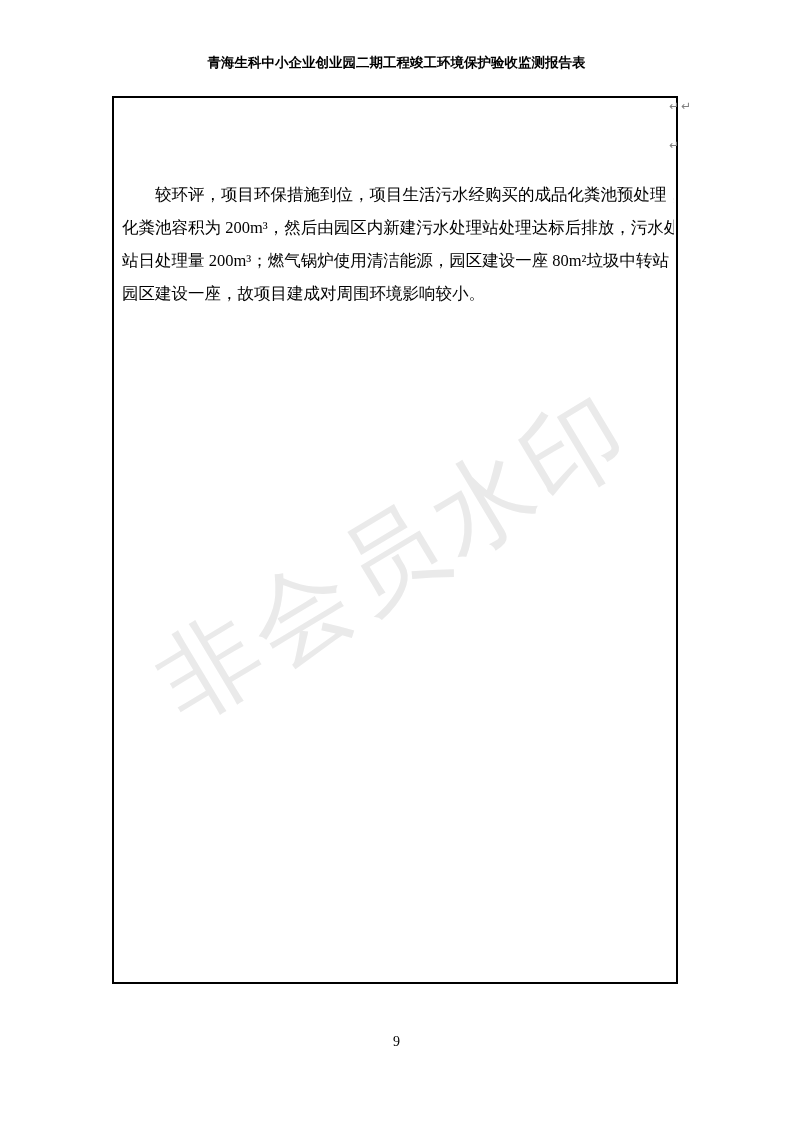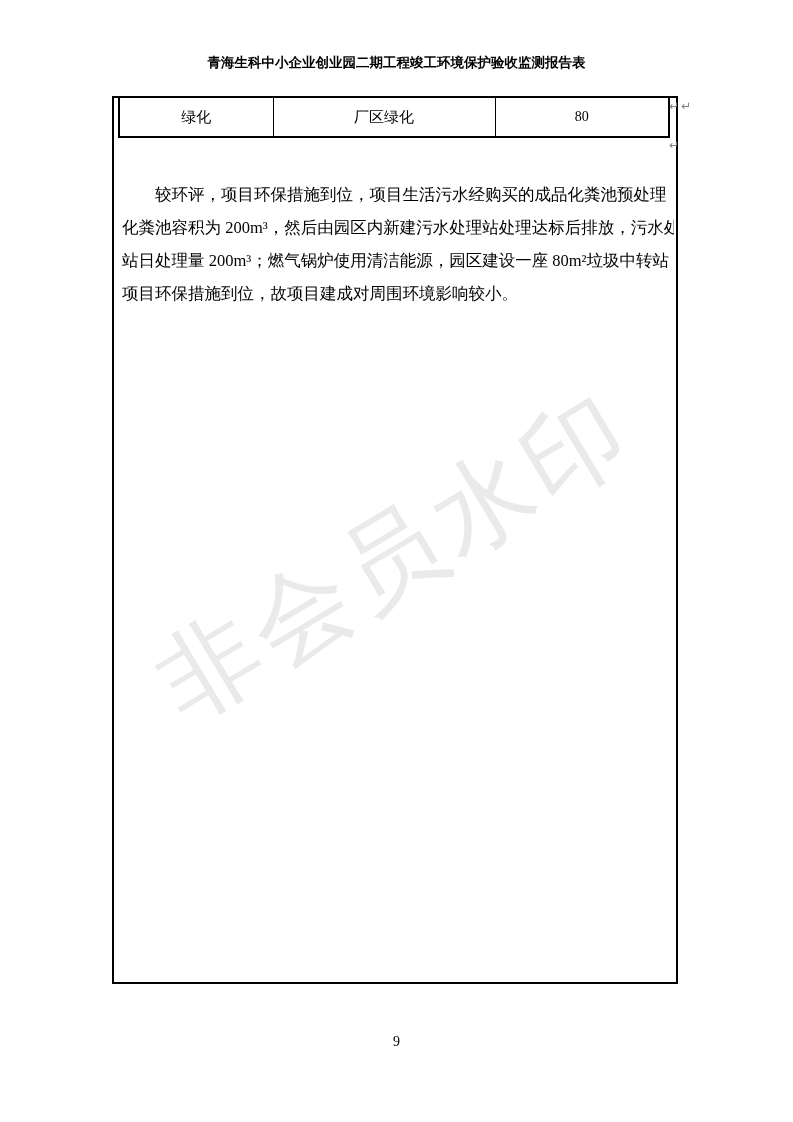--- a/index.html
+++ b/index.html
@@ -110,33 +110,28 @@
 
   <div class="outer-box"></div>
 
   <table class="summary-table">
     <colgroup>
       <col style="width:154px">
       <col style="width:222px">
       <col style="width:174px">
     </colgroup>
     <tbody>
-      <tr class="r1">
-        <td>绿化</td>
-        <td>厂区绿化</td>
-        <td class="num">80</td>
-      </tr>
     </tbody>
   </table>
 
   <div class="paragraph">
     <div class="pline first">较环评，项目环保措施到位，项目生活污水经购买的成品化粪池预处理，</div>
     <div class="pline">化粪池容积为 200m³，然后由园区内新建污水处理站处理达标后排放，污水处理</div>
     <div class="pline">站日处理量 200m³；燃气锅炉使用清洁能源，园区建设一座 80m²垃圾中转站，生</div>
-    <div class="pline last">项目环保措施到位，故项目建成对周围环境影响较小。</div>
+    <div class="pline last">园区建设一座，故项目建成对周围环境影响较小。</div>
   </div>
 
   <span class="pilcrow pm1">↵</span>
   <span class="pilcrow pm2">↵</span>
   <span class="pilcrow pm3">↵</span>
 
   <div class="page-number">9</div>
 
 </div>
 

